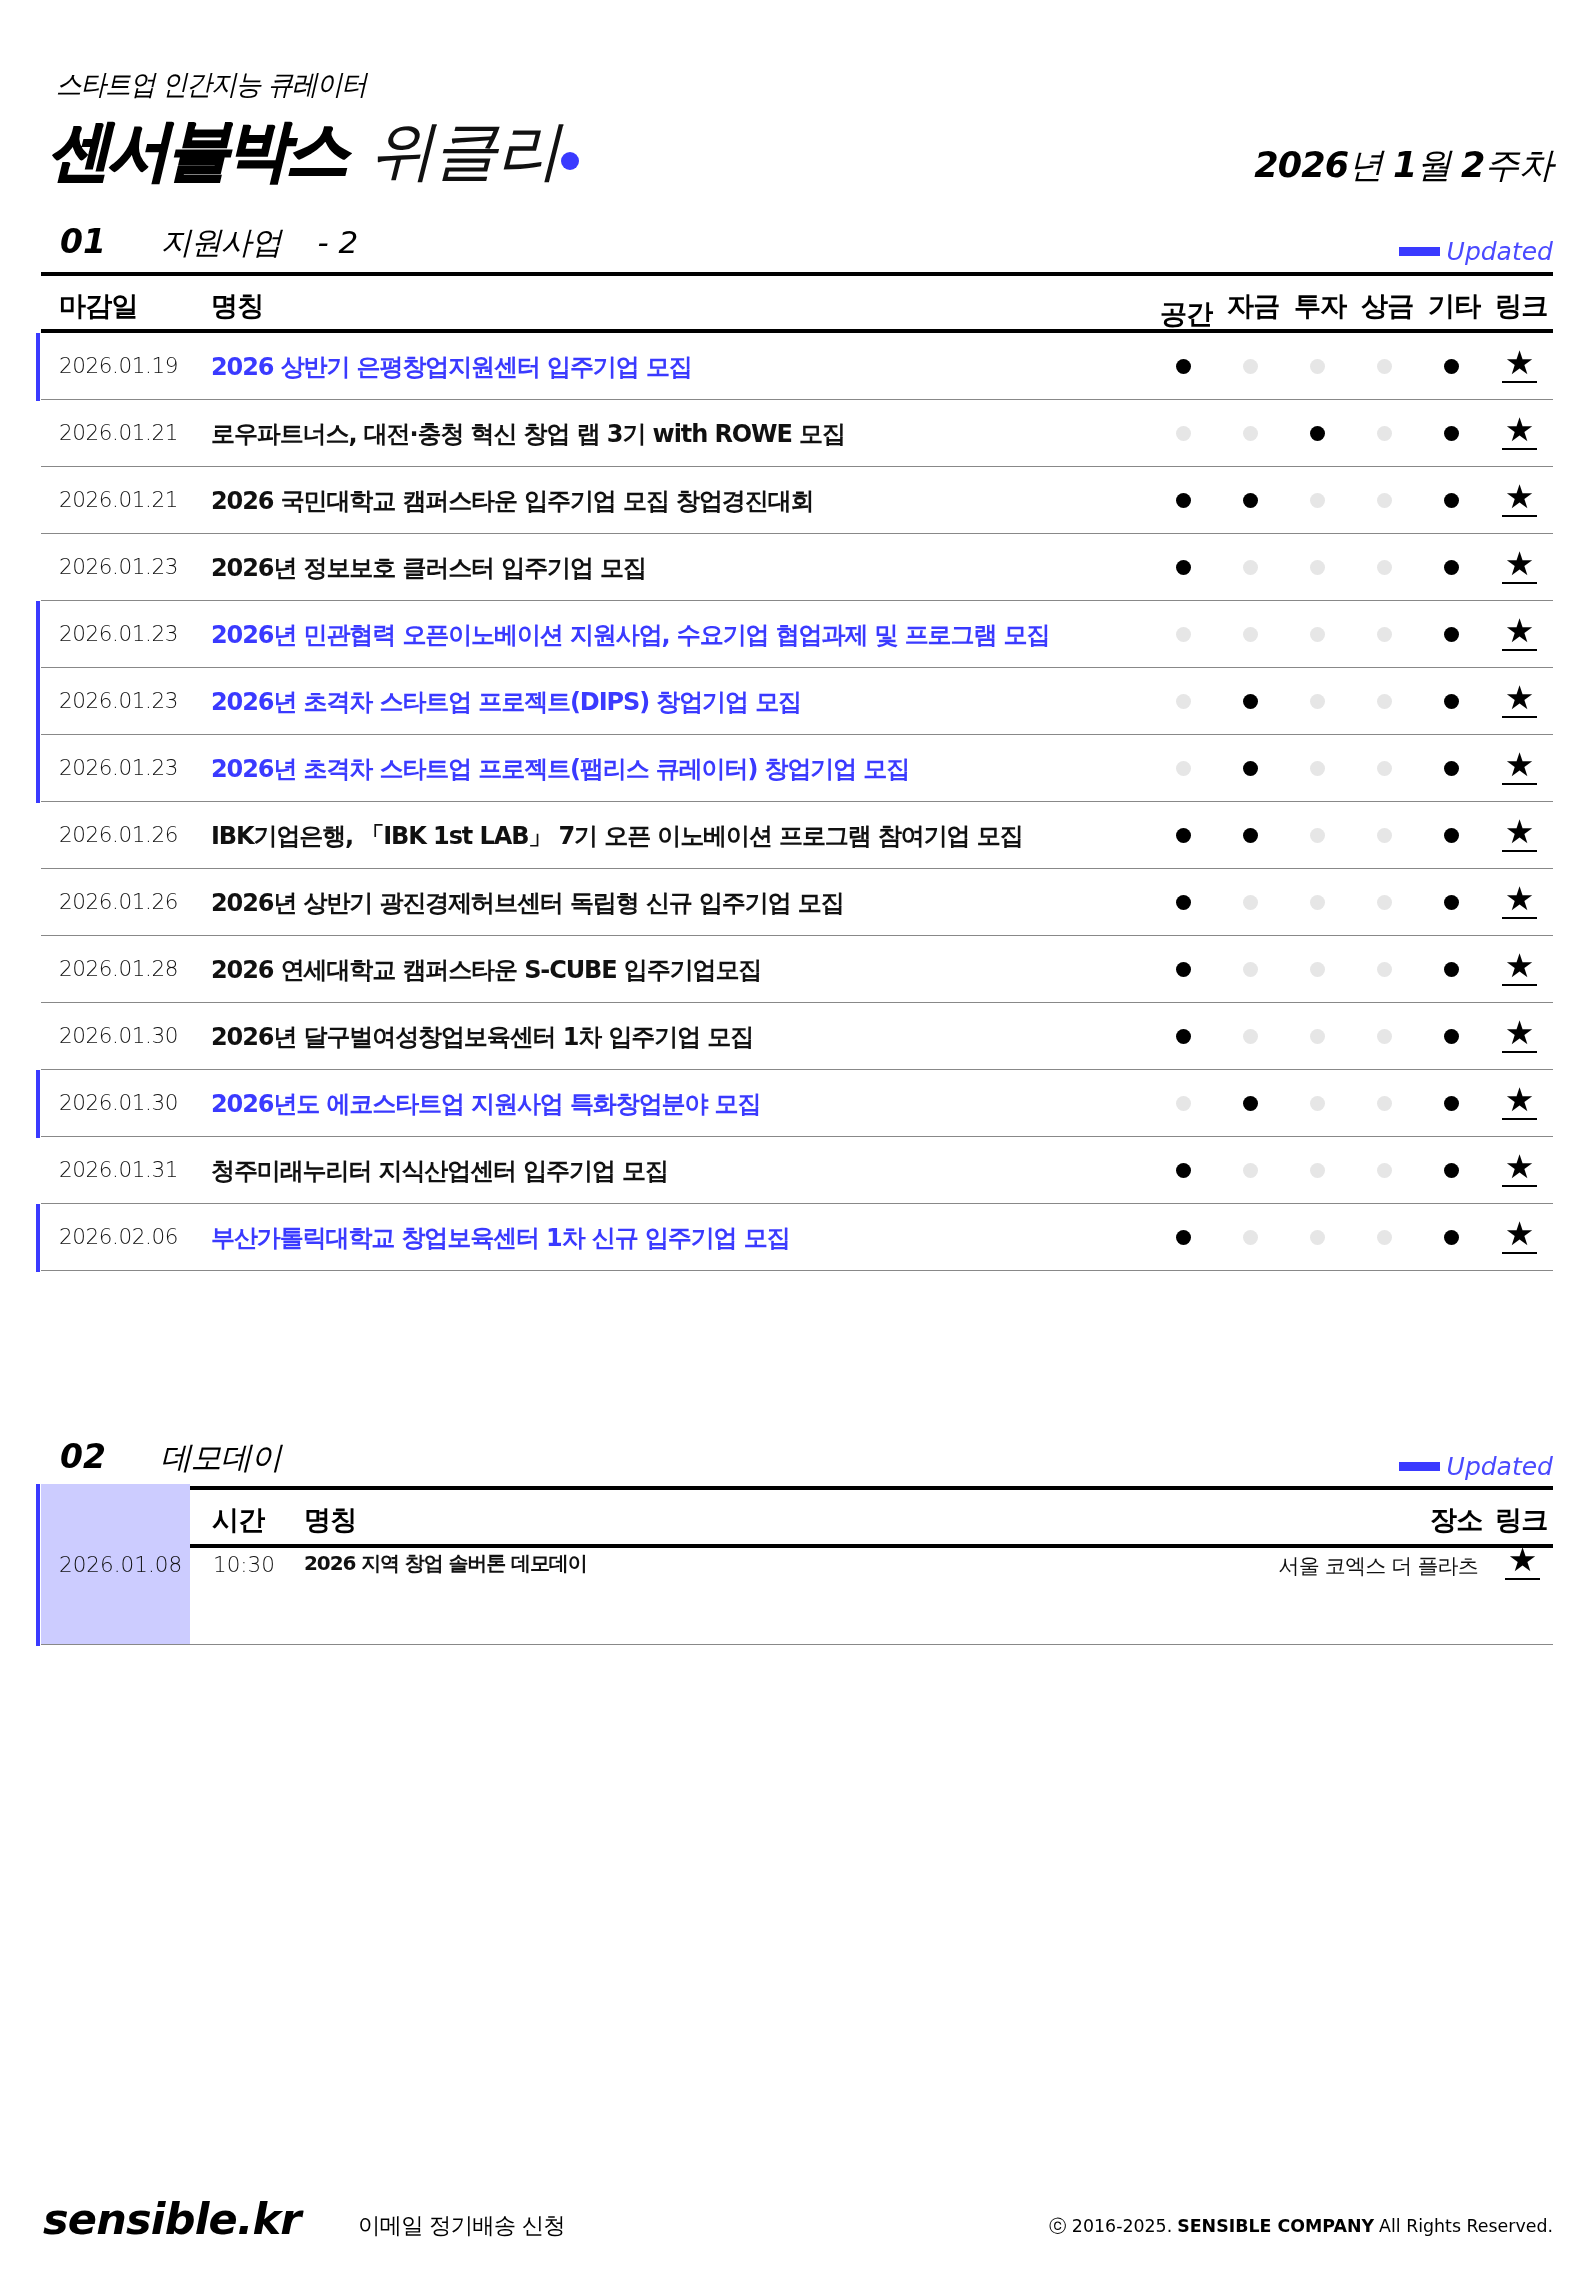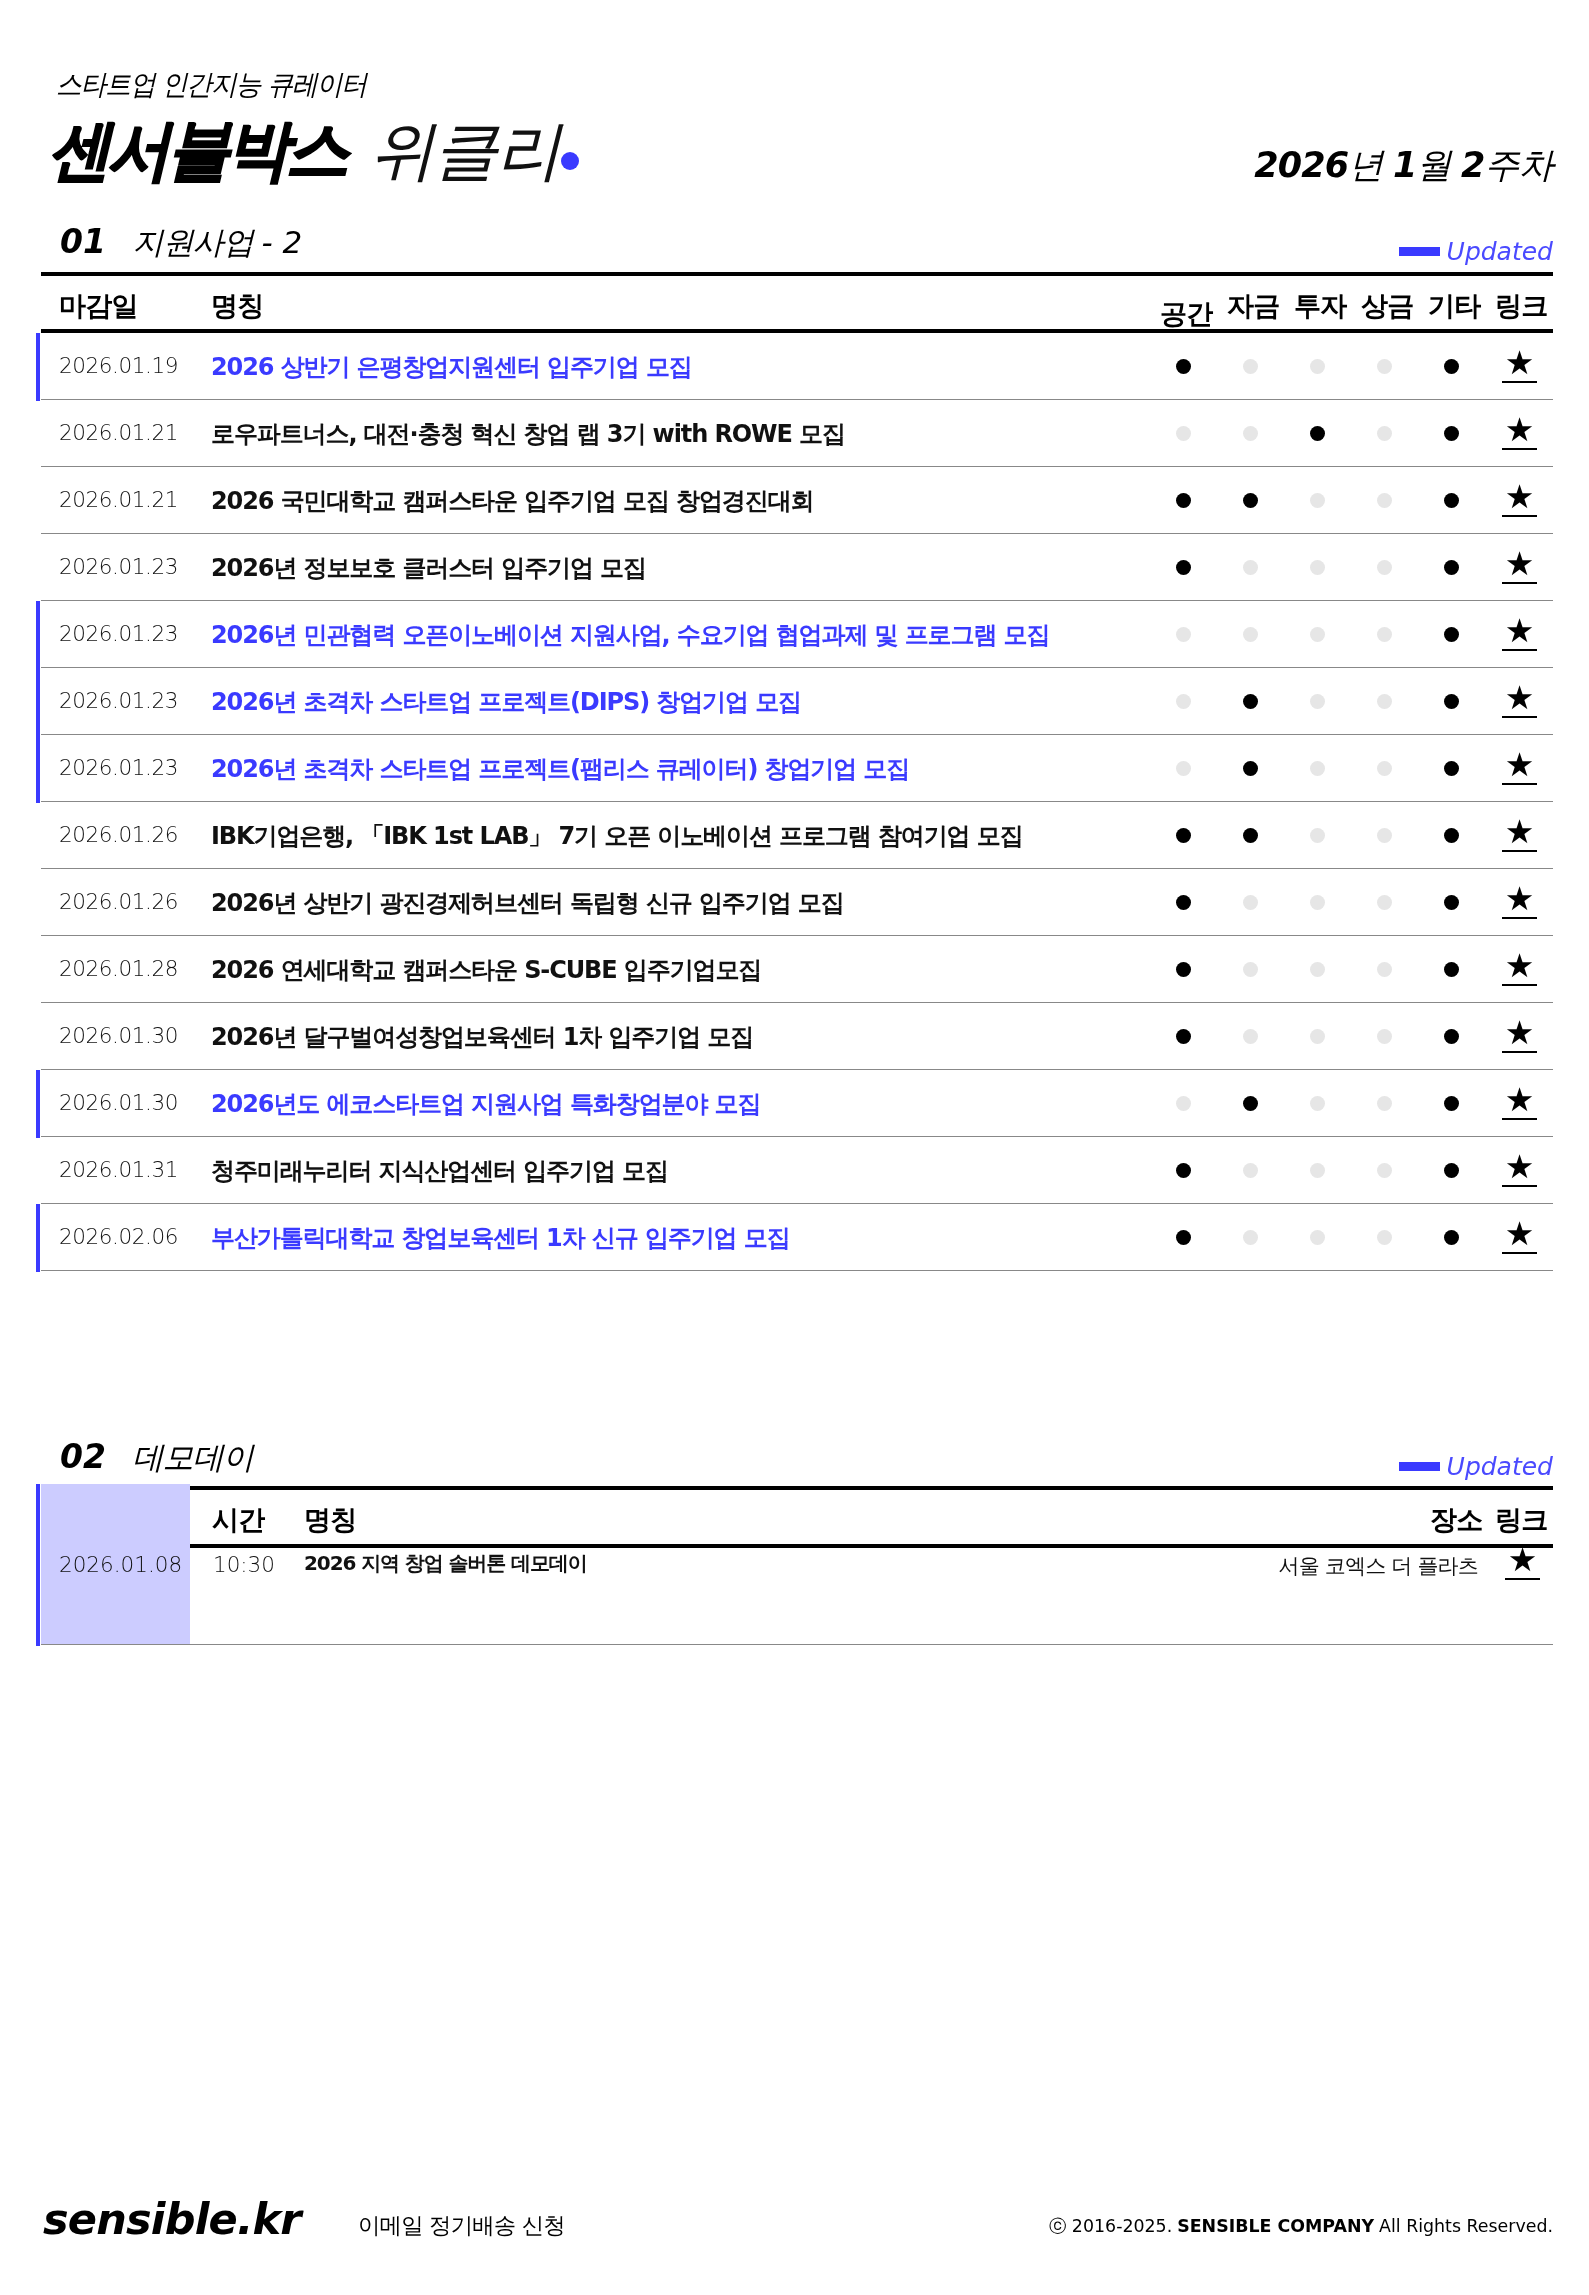--- a/index.html
+++ b/index.html
@@ -8,21 +8,21 @@
 
   .tagline { position: absolute; left: 56px; top: 66px; font-size: 28px; font-style: italic; font-weight: 300; letter-spacing: -1.2px; transform: scaleX(0.92); transform-origin: left; }
   .brand { position: absolute; left: 48px; top: 106px; display: flex; align-items: baseline; }
   .brand-bold { font-size: 66px; font-weight: 900; font-style: italic; letter-spacing: -3.3px; -webkit-text-stroke: 1.7px #000; transform: scaleX(0.95); transform-origin: left; }
   .brand-light { font-size: 65px; font-weight: 200; font-style: italic; letter-spacing: -1.7px; margin-left: 8.3px; color: #111; }
   .brand-dot { display: inline-block; width: 18px; height: 18px; border-radius: 50%; background: #3a3aff; margin-left: 1.7px; position: relative; top: -3.3px; }
   .issue { position: absolute; right: 36px; top: 142px; font-size: 35px; font-style: italic; letter-spacing: -0.8px; }
   .issue b { font-weight: 900; margin-top: 16px; }
   .issue span.l { font-weight: 300; }
 
-  .sec-title { position: absolute; left: 60px; font-size: 31px; font-style: italic; display: flex; align-items: baseline; }
+  .sec-title { position: absolute; left: 60px; font-size: 31px; font-style: italic; display: flex; align-items: baseline; gap: 28px; }
   .sec-num { font-weight: 900; font-size: 33px; margin-right: 26.5px; }
   .sec-name { font-weight: 500; letter-spacing: -0.8px; }
   .sec-sub { font-weight: 300; margin-left: 8.3px; }
 
   .updated { position: absolute; right: 36px; display: flex; align-items: center; }
   .updated-bar { width: 41px; height: 8.3px; background: #3a3aff; margin-right: 6.6px; }
   .updated-text { color: #4a4aff; font-size: 25px; font-style: italic; font-weight: 300; }
 
   .rule-thick { position: absolute; left: 41px; right: 36px; height: 4.1px; background: #000; }
 

